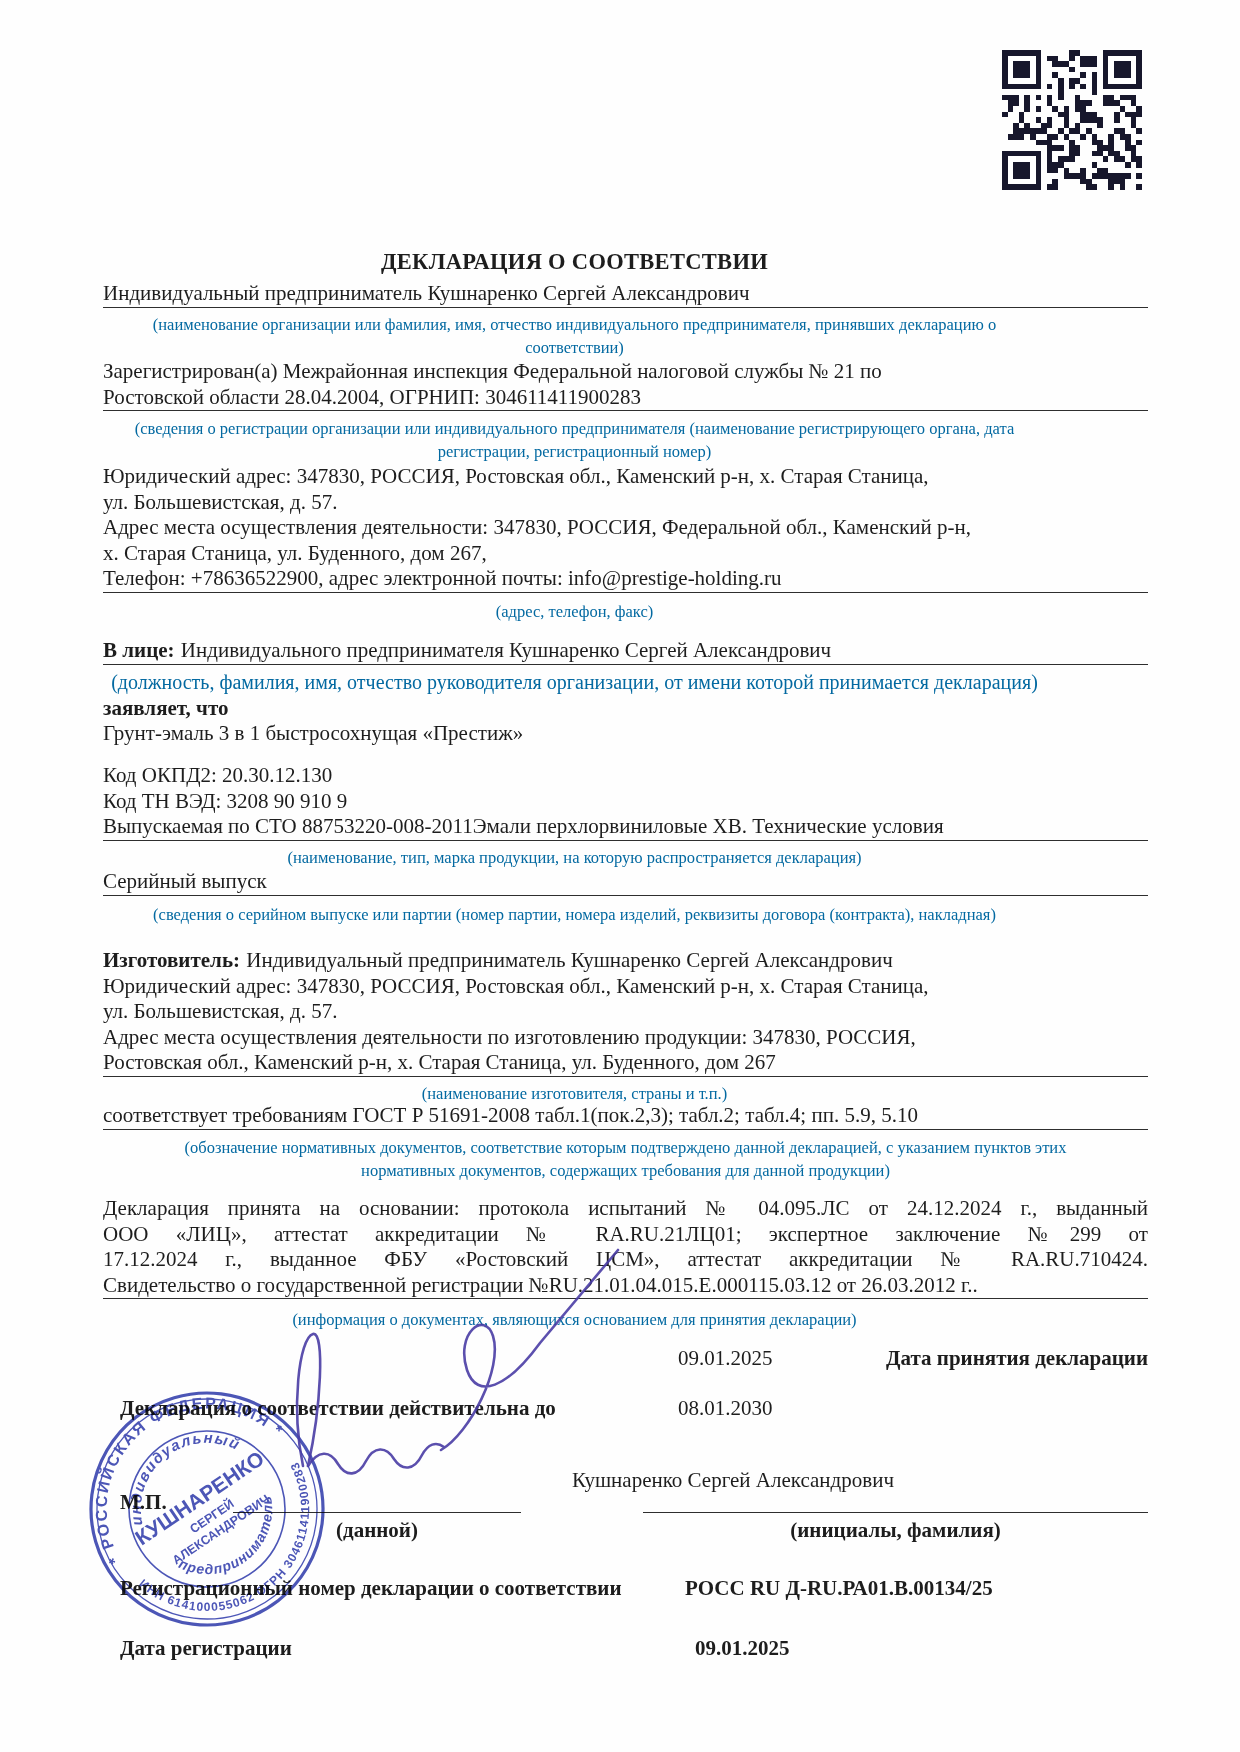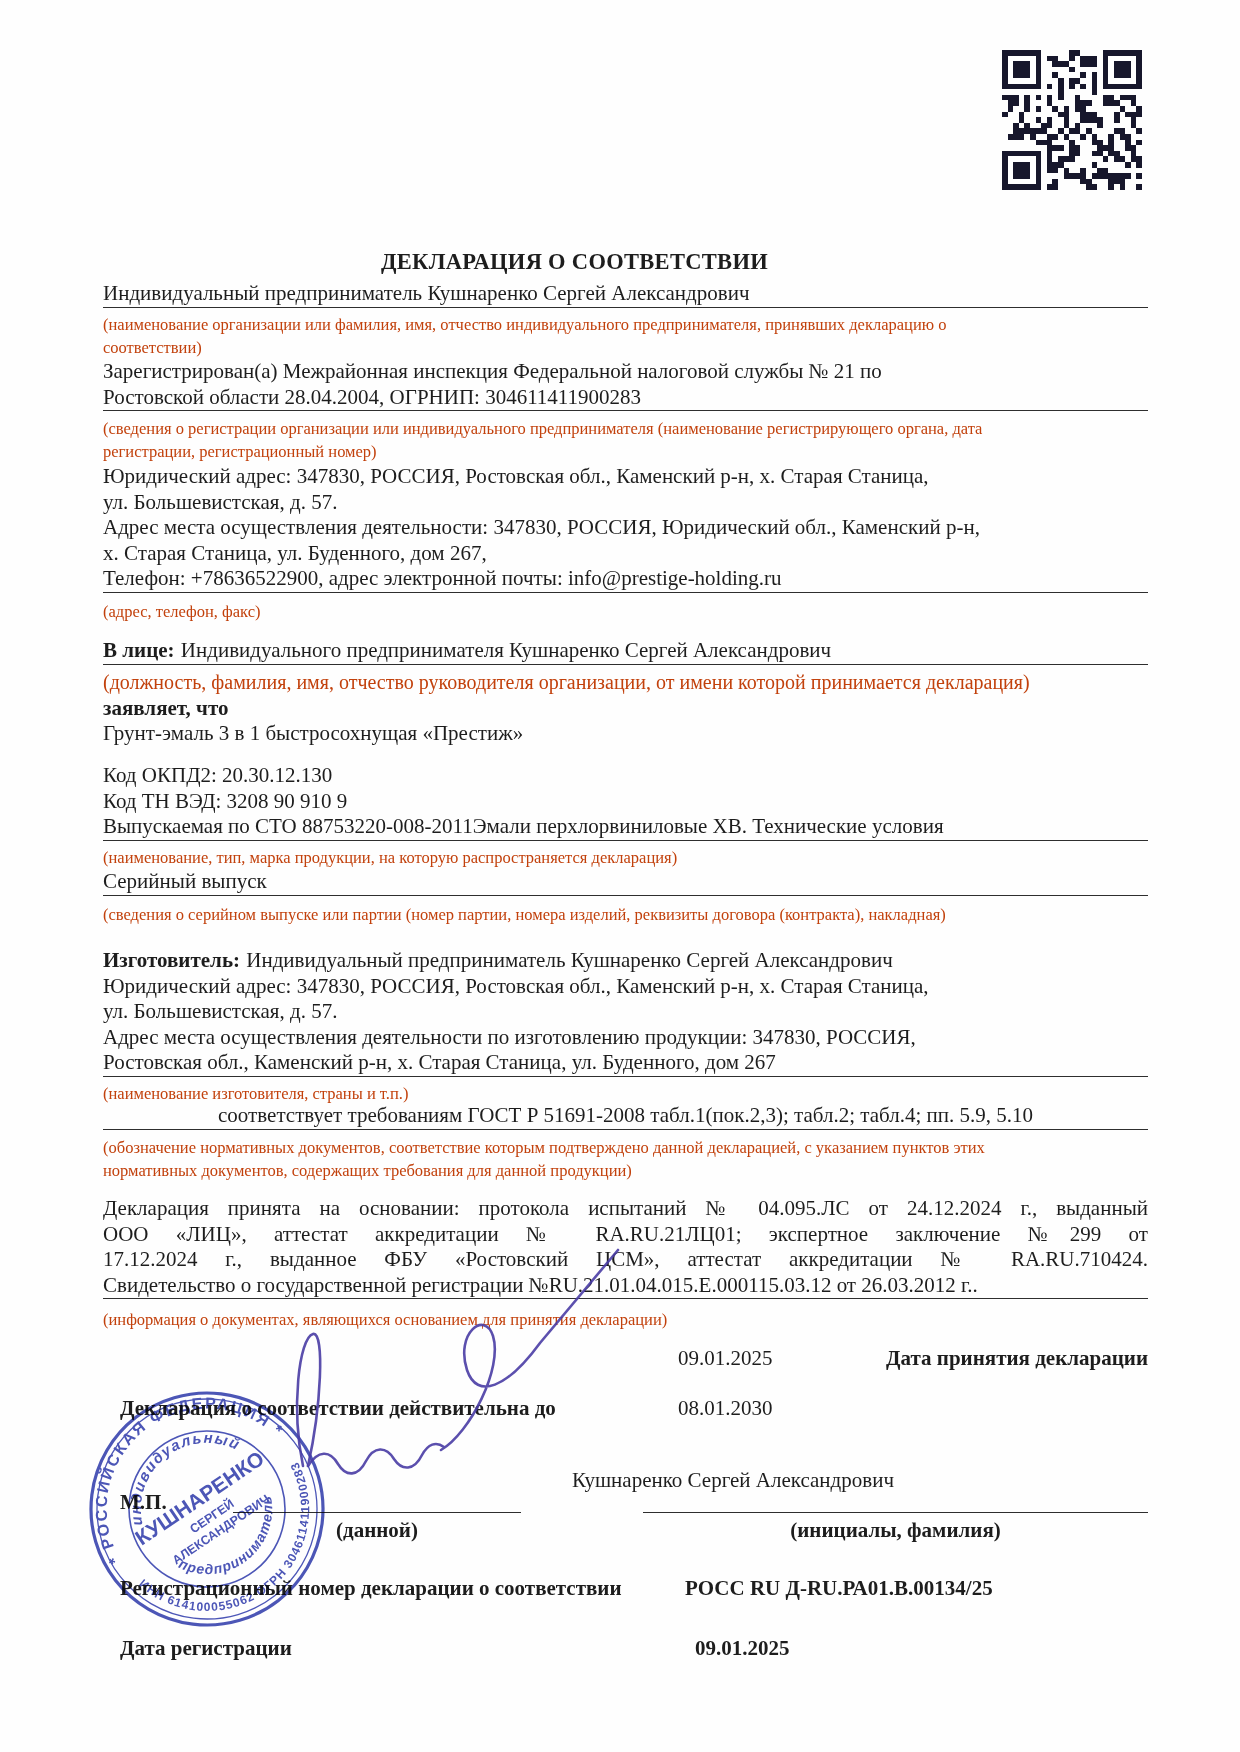--- a/index.html
+++ b/index.html
@@ -4,21 +4,21 @@
 <style>
   html,body{margin:0;padding:0;background:#e8e8e8;}
   .page{
     position:relative;width:1240px;height:1752px;margin:0 auto;
     background:#fefefe;overflow:hidden;
     font-family:"Liberation Serif", serif;color:#1d1d1d;
   }
   .abs{position:absolute;}
   .content{left:103px;width:1045px;}
   .bl{font-size:21px;line-height:25.5px;}
-  .cap{font-size:16.5px;line-height:23px;color:#c2410c;}
+  .cap{font-size:16.5px;line-height:23px;text-align:center;color:#0369a1;}
   .capbox{left:103px;width:943px;}
   .capwide{left:103px;width:1045px;}
   .rule{border-bottom:1.5px solid #2e2e2e;}
   .b{font-weight:bold;}
   .u{}
   .just{text-align:justify;text-align-last:justify;}
   .ctr{text-align:center;}
   .row-val{position:absolute;left:575px;top:0;white-space:nowrap;}
   .sigline{border-top:1.5px solid #2e2e2e;height:0;}
   svg text{font-family:"Liberation Sans", sans-serif;}
@@ -244,21 +244,21 @@
   </div>
 
   <div class="abs capbox cap" style="top:417px;">
     <div>(сведения о регистрации организации или индивидуального предпринимателя (наименование регистрирующего органа, дата</div>
     <div>регистрации, регистрационный номер)</div>
   </div>
 
   <div class="abs content bl rule" style="top:464px;">
     <div>Юридический адрес: 347830, РОССИЯ, Ростовская обл., Каменский р-н, х. Старая Станица,</div>
     <div>ул. Большевистская, д. 57.</div>
-    <div>Адрес места осуществления деятельности: 347830, РОССИЯ, Юридический обл., Каменский р-н,</div>
+    <div>Адрес места осуществления деятельности: 347830, РОССИЯ, Федеральной обл., Каменский р-н,</div>
     <div>х. Старая Станица, ул. Буденного, дом 267,</div>
     <div>
       <span>Телефон: +78636522900, адрес электронной почты: </span><span class="u">info@prestige-holding.ru</span>
     </div>
   </div>
 
   <div class="abs capbox cap" style="top:600px;">(адрес, телефон, факс)</div>
 
   <div class="abs content bl rule" style="top:638px;">
     <span class="b" style="margin-right:0.3em;">В лице:</span><span>Индивидуального предпринимателя Кушнаренко Сергей Александрович</span>
@@ -287,21 +287,21 @@
       <span class="b" style="margin-right:0.3em;">Изготовитель:</span><span>Индивидуальный предприниматель Кушнаренко Сергей Александрович</span>
     </div>
     <div>Юридический адрес: 347830, РОССИЯ, Ростовская обл., Каменский р-н, х. Старая Станица,</div>
     <div>ул. Большевистская, д. 57.</div>
     <div>Адрес места осуществления деятельности по изготовлению продукции: 347830, РОССИЯ,</div>
     <div>Ростовская обл., Каменский р-н, х. Старая Станица, ул. Буденного, дом 267</div>
   </div>
 
   <div class="abs capbox cap" style="top:1082px;">(наименование изготовителя, страны и т.п.)</div>
 
-  <div class="abs content bl rule" style="top:1103px;text-align:center;">соответствует требованиям ГОСТ Р 51691-2008 табл.1(пок.2,3); табл.2; табл.4; пп. 5.9, 5.10</div>
+  <div class="abs content bl rule" style="top:1103px;">соответствует требованиям ГОСТ Р 51691-2008 табл.1(пок.2,3); табл.2; табл.4; пп. 5.9, 5.10</div>
 
   <div class="abs capwide cap" style="top:1136px;">
     <div>(обозначение нормативных документов, соответствие которым подтверждено данной декларацией, с указанием пунктов этих</div>
     <div>нормативных документов, содержащих требования для данной продукции)</div>
   </div>
 
   <div class="abs content bl rule" style="top:1196px;">
     <div class="just">Декларация принята на основании: протокола испытаний № 04.095.ЛС от 24.12.2024 г., выданный</div>
     <div class="just">ООО «ЛИЦ», аттестат аккредитации № RA.RU.21ЛЦ01; экспертное заключение №299 от</div>
     <div class="just">17.12.2024 г., выданное ФБУ «Ростовский ЦСМ», аттестат аккредитации № RA.RU.710424.</div>

